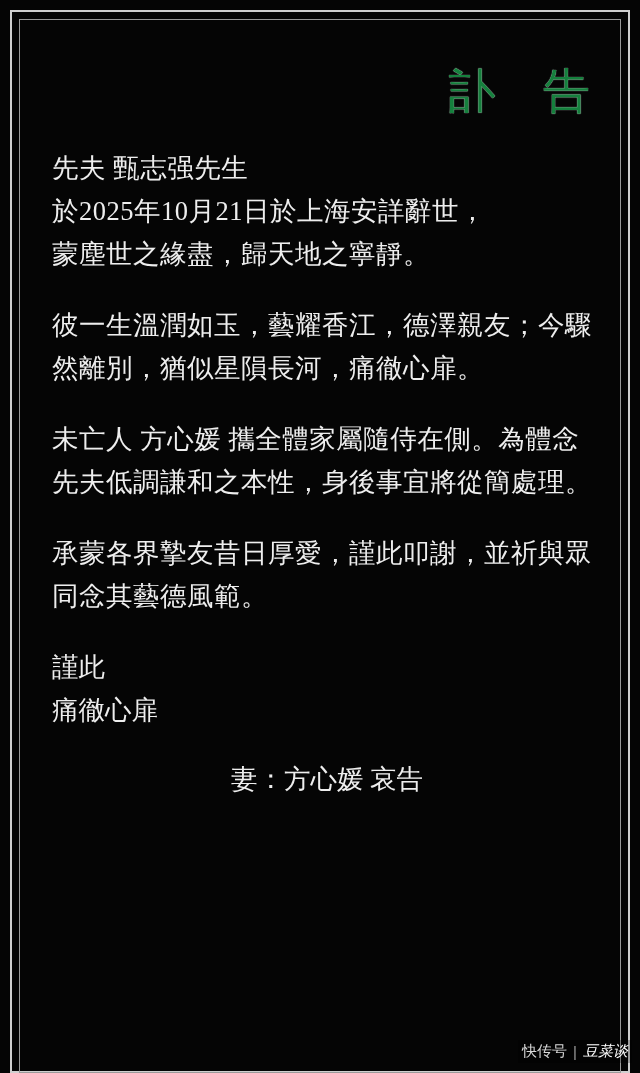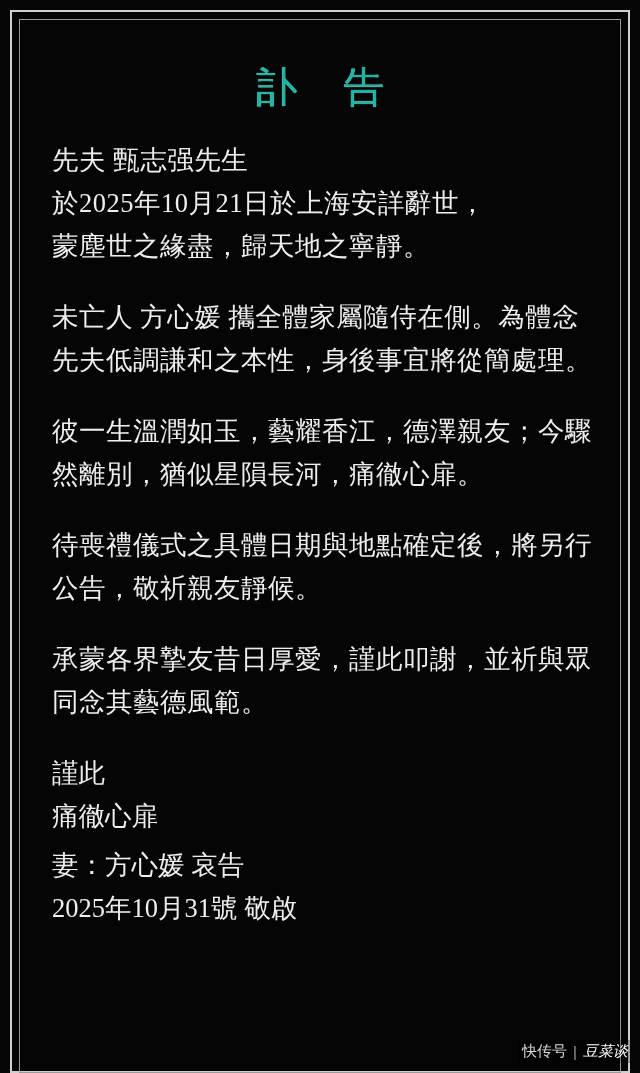--- a/index.html
+++ b/index.html
@@ -43,47 +43,47 @@
   .content {
     position: absolute;
     left: 32px;
     top: 32px;
     right: 32px;
     bottom: 0;
     box-sizing: border-box;
     overflow: hidden;
   }
   .title {
-    text-align: center;
-    font-size: 41px;
+    text-align: right;
+    font-size: 47px;
     letter-spacing: 18px;
     text-indent: 18px;
     font-weight: 400;
-    color: #14b8a6;
+    color: #15803d;
     margin-top: 28px;
     margin-bottom: 10px;
     font-family: "Liberation Serif", "DejaVu Serif", serif;
     text-shadow: 0 0 1px #ffffff;
   }
   .body-text {
     margin-top: 24px;
     padding-left: 20px;
     padding-right: 6px;
   }
   .para {
     font-size: 26.5px;
     line-height: 43px;
     color: #eeeeee;
     margin: 15px 0 28px 0;
     white-space: pre-wrap;
     word-break: break-all;
     letter-spacing: 0.5px;
   }
   .signoff {
-    margin-bottom: 6px;
+    margin-bottom: 0;
   }
   .signoff-line {
     font-size: 26.5px;
     line-height: 43px;
     color: #eeeeee;
     white-space: pre-wrap;
   }
   
   .watermark {
     position: absolute;
@@ -116,33 +116,31 @@
   <div class="frame-inner"></div>
 
   <div class="content">
 
     <div class="title">訃 告</div>
 
     <div class="body-text">
       <p class="para">先夫 甄志强先生
 於2025年10月21日於上海安詳辭世，
 蒙塵世之緣盡，歸天地之寧靜。</p>
+      <p class="para">彼一生溫潤如玉，藝耀香江，德澤親友；今驟然離別，猶似星隕長河，痛徹心扉。</p>
       <p class="para">未亡人 方心媛 攜全體家屬隨侍在側。為體念先夫低調謙和之本性，身後事宜將從簡處理。</p>
-      <p class="para">彼一生溫潤如玉，藝耀香江，德澤親友；今驟然離別，猶似星隕長河，痛徹心扉。</p>
-      <p class="para">待喪禮儀式之具體日期與地點確定後，將另行公告，敬祈親友靜候。</p>
       <p class="para">承蒙各界摯友昔日厚愛，謹此叩謝，並祈與眾同念其藝德風範。</p>
 
       <div class="signoff">
         <div class="signoff-line">謹此</div>
         <div class="signoff-line">痛徹心扉</div>
       </div>
 
       <div class="signature">
-        <div class="signoff-line" style="">妻：方心媛 哀告</div>
-        <div class="signoff-line">2025年10月31號 敬啟</div>
+        <div class="signoff-line" style="margin-top:26px;text-align:center;">妻：方心媛 哀告</div>
       </div>
     </div>
 
   </div>
 
   <div class="watermark">
     <span>快传号</span>
     <span class="sep">|</span>
     <span class="wm-brand">豆菜谈</span>
   </div>

